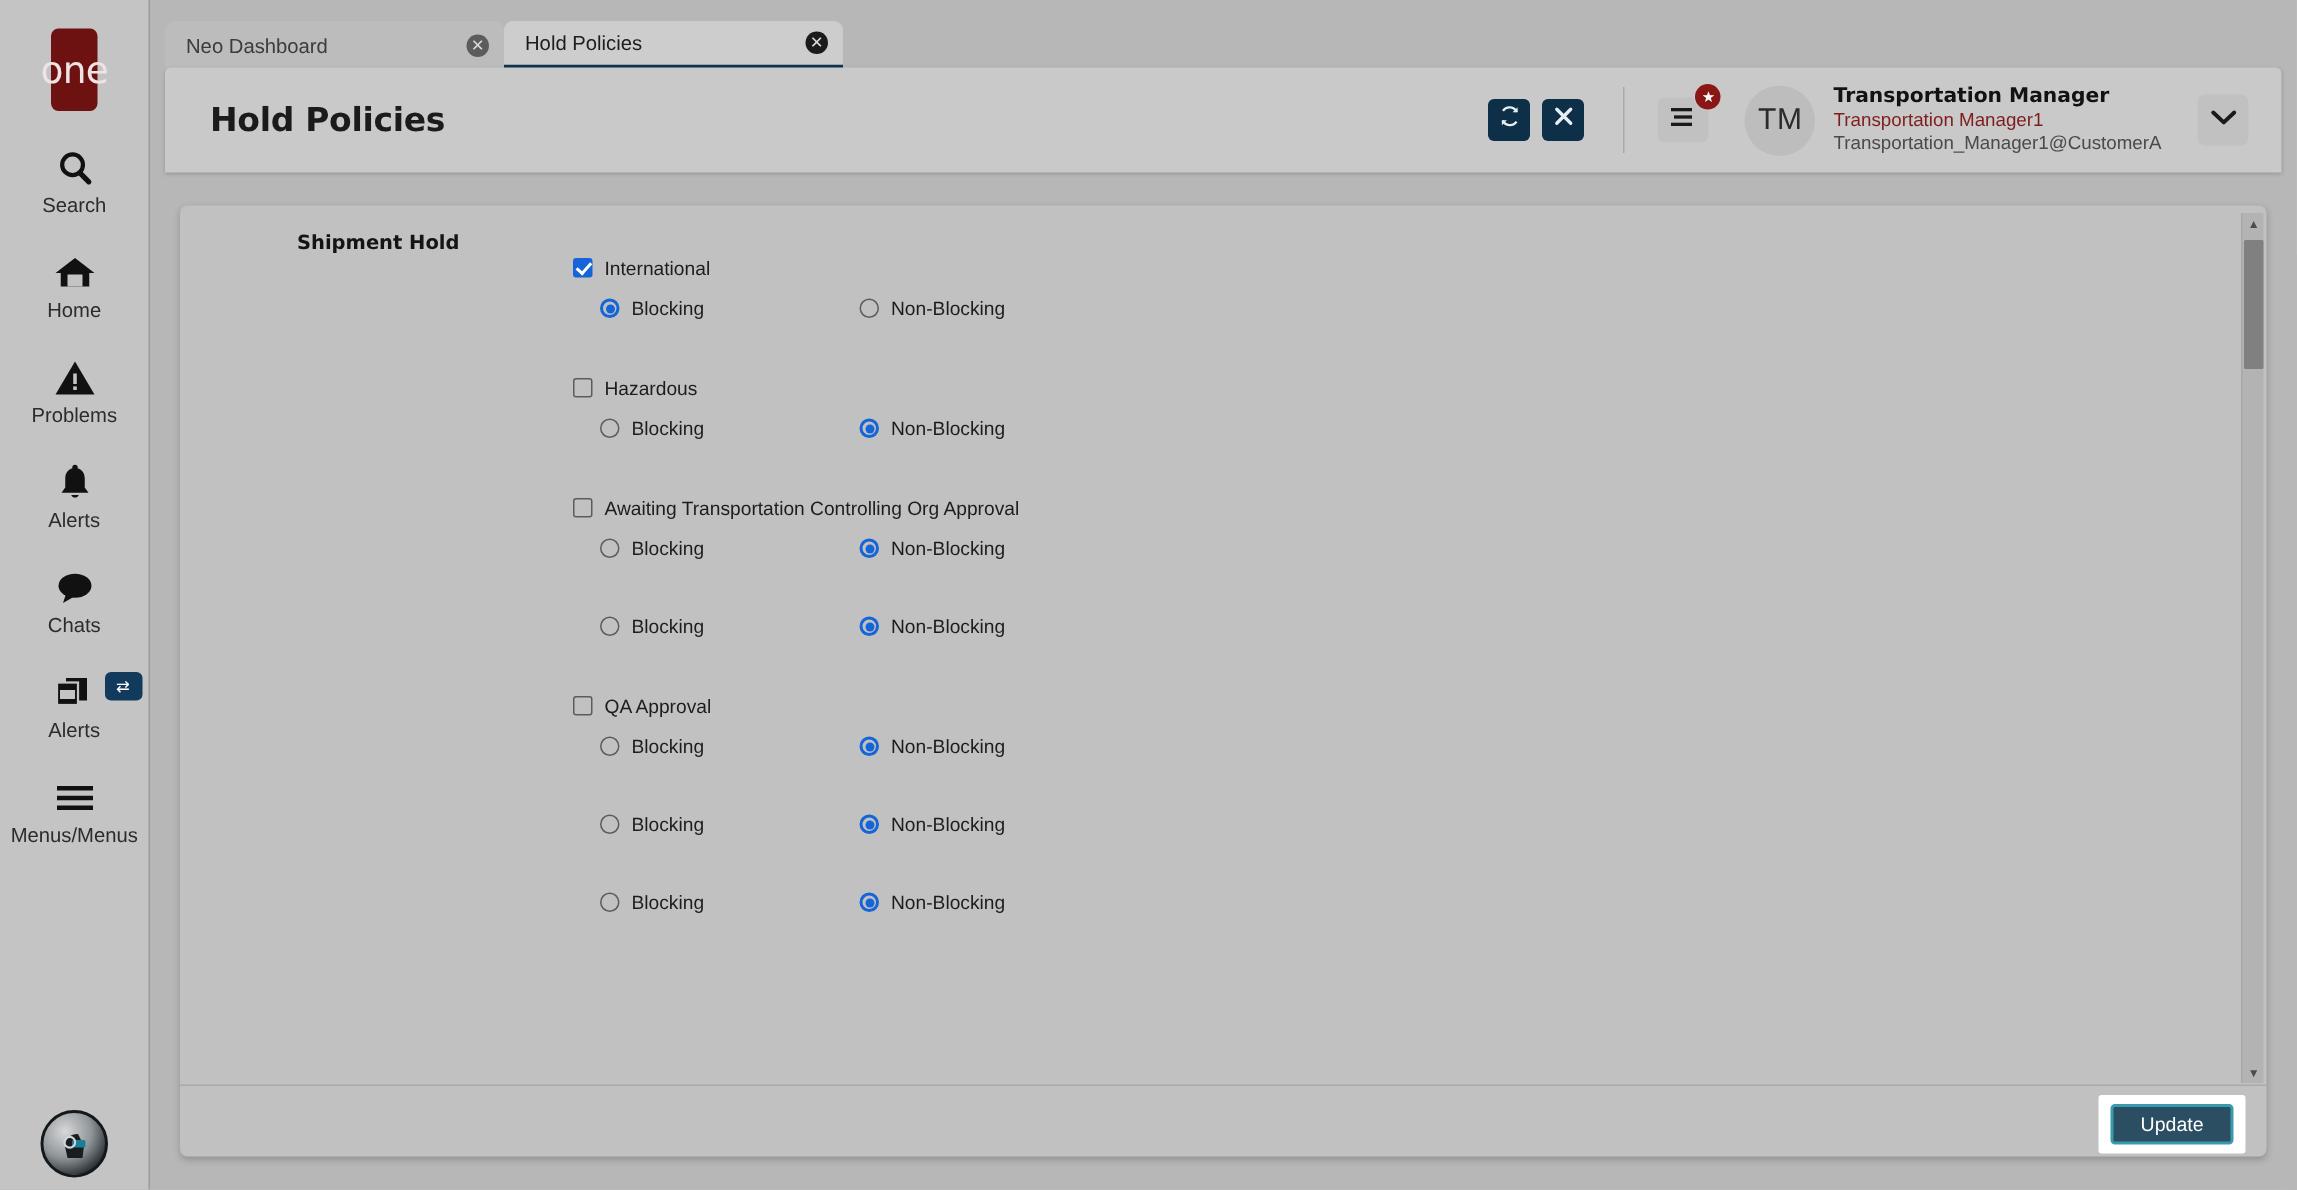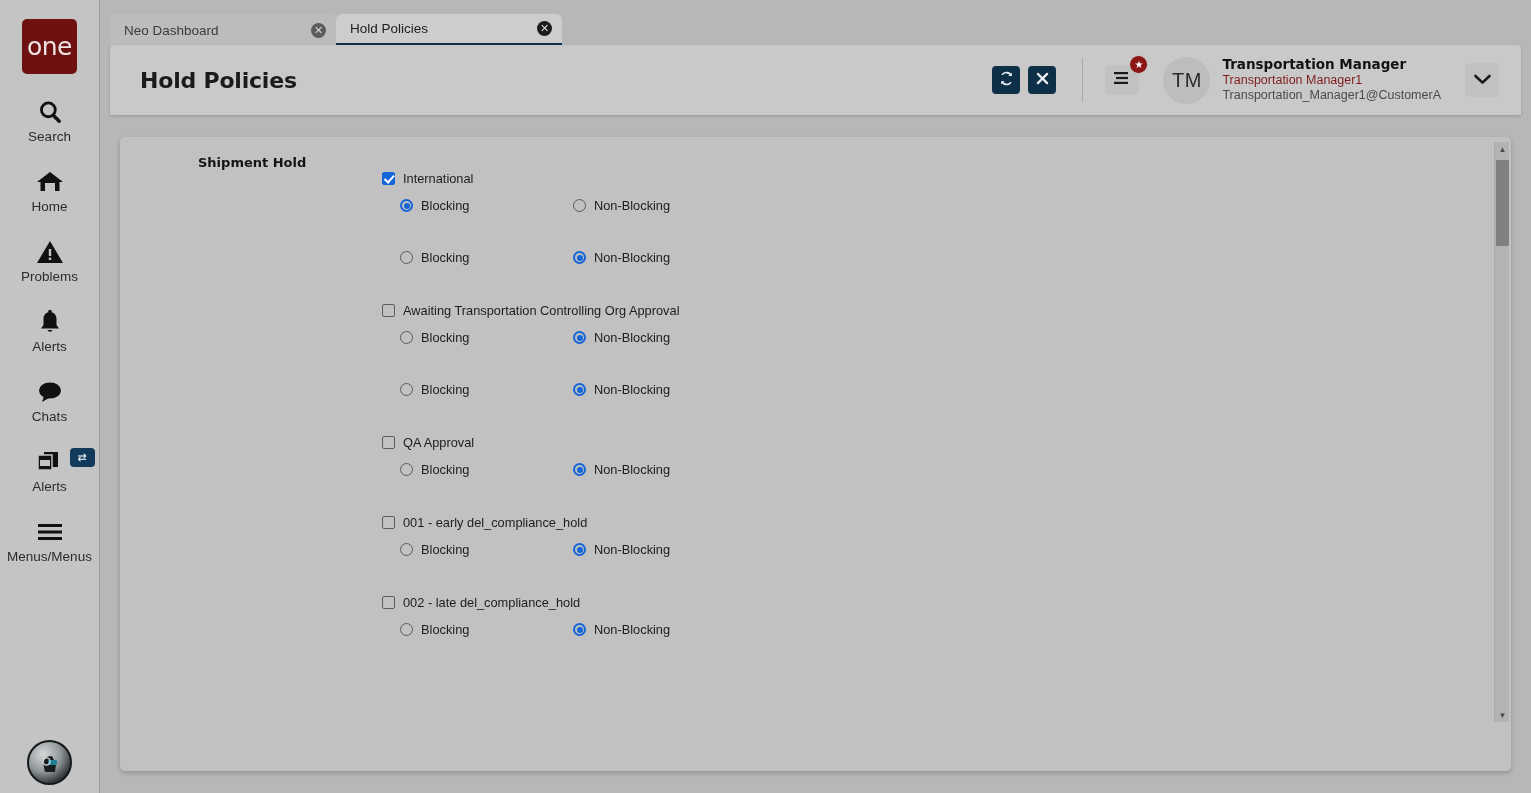--- a/index.html
+++ b/index.html
@@ -12,21 +12,21 @@
 
   
   #left-rail {
     position: absolute; left: 0; top: 0;
     width: 100px; height: 793px;
     background: #c4c4c4;
     border-right: 1px solid #9a9a9a;
     display: flex; flex-direction: column; align-items: center;
   }
   #brand-logo {
-    width: 55px; height: 55px; margin-top: 19px;
+    width: 31px; height: 55px; margin-top: 19px;
     background: #6e1111; border-radius: 5px;
     display: flex; align-items: center; justify-content: center;
     color: #efe3e3; font-size: 25px; letter-spacing: -0.5px;
     font-family: "DejaVu Sans", sans-serif;
   }
   .rail-item {
     width: 100px; margin-top: 22px;
     display: flex; flex-direction: column; align-items: center;
     position: relative; cursor: pointer;
   }
@@ -395,20 +395,24 @@
               <span class="radio selected"></span>
               <span class="opt-label">Blocking</span>
             </span>
             <span class="opt ">
               <span class="radio"></span>
               <span class="opt-label">Non-Blocking</span>
             </span>
           </div>
         </div>
         <div class="policy-row">
+          <div class="policy-head">
+            <span class="cb"></span>
+            <span class="policy-label">Hazardous</span>
+          </div>
           <div class="policy-opts">
             <span class="opt first">
               <span class="radio"></span>
               <span class="opt-label">Blocking</span>
             </span>
             <span class="opt ">
               <span class="radio selected"></span>
               <span class="opt-label">Non-Blocking</span>
             </span>
           </div>
@@ -451,40 +455,32 @@
               <span class="radio"></span>
               <span class="opt-label">Blocking</span>
             </span>
             <span class="opt ">
               <span class="radio selected"></span>
               <span class="opt-label">Non-Blocking</span>
             </span>
           </div>
         </div>
         <div class="policy-row">
-          <div class="policy-head">
-            <span class="cb"></span>
-            <span class="policy-label">001 - early del_compliance_hold</span>
-          </div>
-          <div class="policy-opts">
-            <span class="opt first">
-              <span class="radio"></span>
-              <span class="opt-label">Blocking</span>
-            </span>
-            <span class="opt ">
-              <span class="radio selected"></span>
-              <span class="opt-label">Non-Blocking</span>
-            </span>
-          </div>
-        </div>
-        <div class="policy-row">
-          <div class="policy-head">
-            <span class="cb"></span>
-            <span class="policy-label">002 - late del_compliance_hold</span>
-          </div>
+          <div class="policy-opts">
+            <span class="opt first">
+              <span class="radio"></span>
+              <span class="opt-label">Blocking</span>
+            </span>
+            <span class="opt ">
+              <span class="radio selected"></span>
+              <span class="opt-label">Non-Blocking</span>
+            </span>
+          </div>
+        </div>
+        <div class="policy-row">
           <div class="policy-opts">
             <span class="opt first">
               <span class="radio"></span>
               <span class="opt-label">Blocking</span>
             </span>
             <span class="opt ">
               <span class="radio selected"></span>
               <span class="opt-label">Non-Blocking</span>
             </span>
           </div>
@@ -495,13 +491,18 @@
   <div id="vscroll">
     <div class="sb-arrow">
         <span>▲</span>
       </div>
     <div id="sb-thumb"></div>
     <div class="sb-arrow" id="sb-down">
         <span>▼</span>
       </div>
   </div>
 
+  <div id="panel-footer">
+    <div id="update-wrap">
+      <button id="update-button">Update</button>
+    </div>
+  </div>
 </div>
 
 </body></html>

